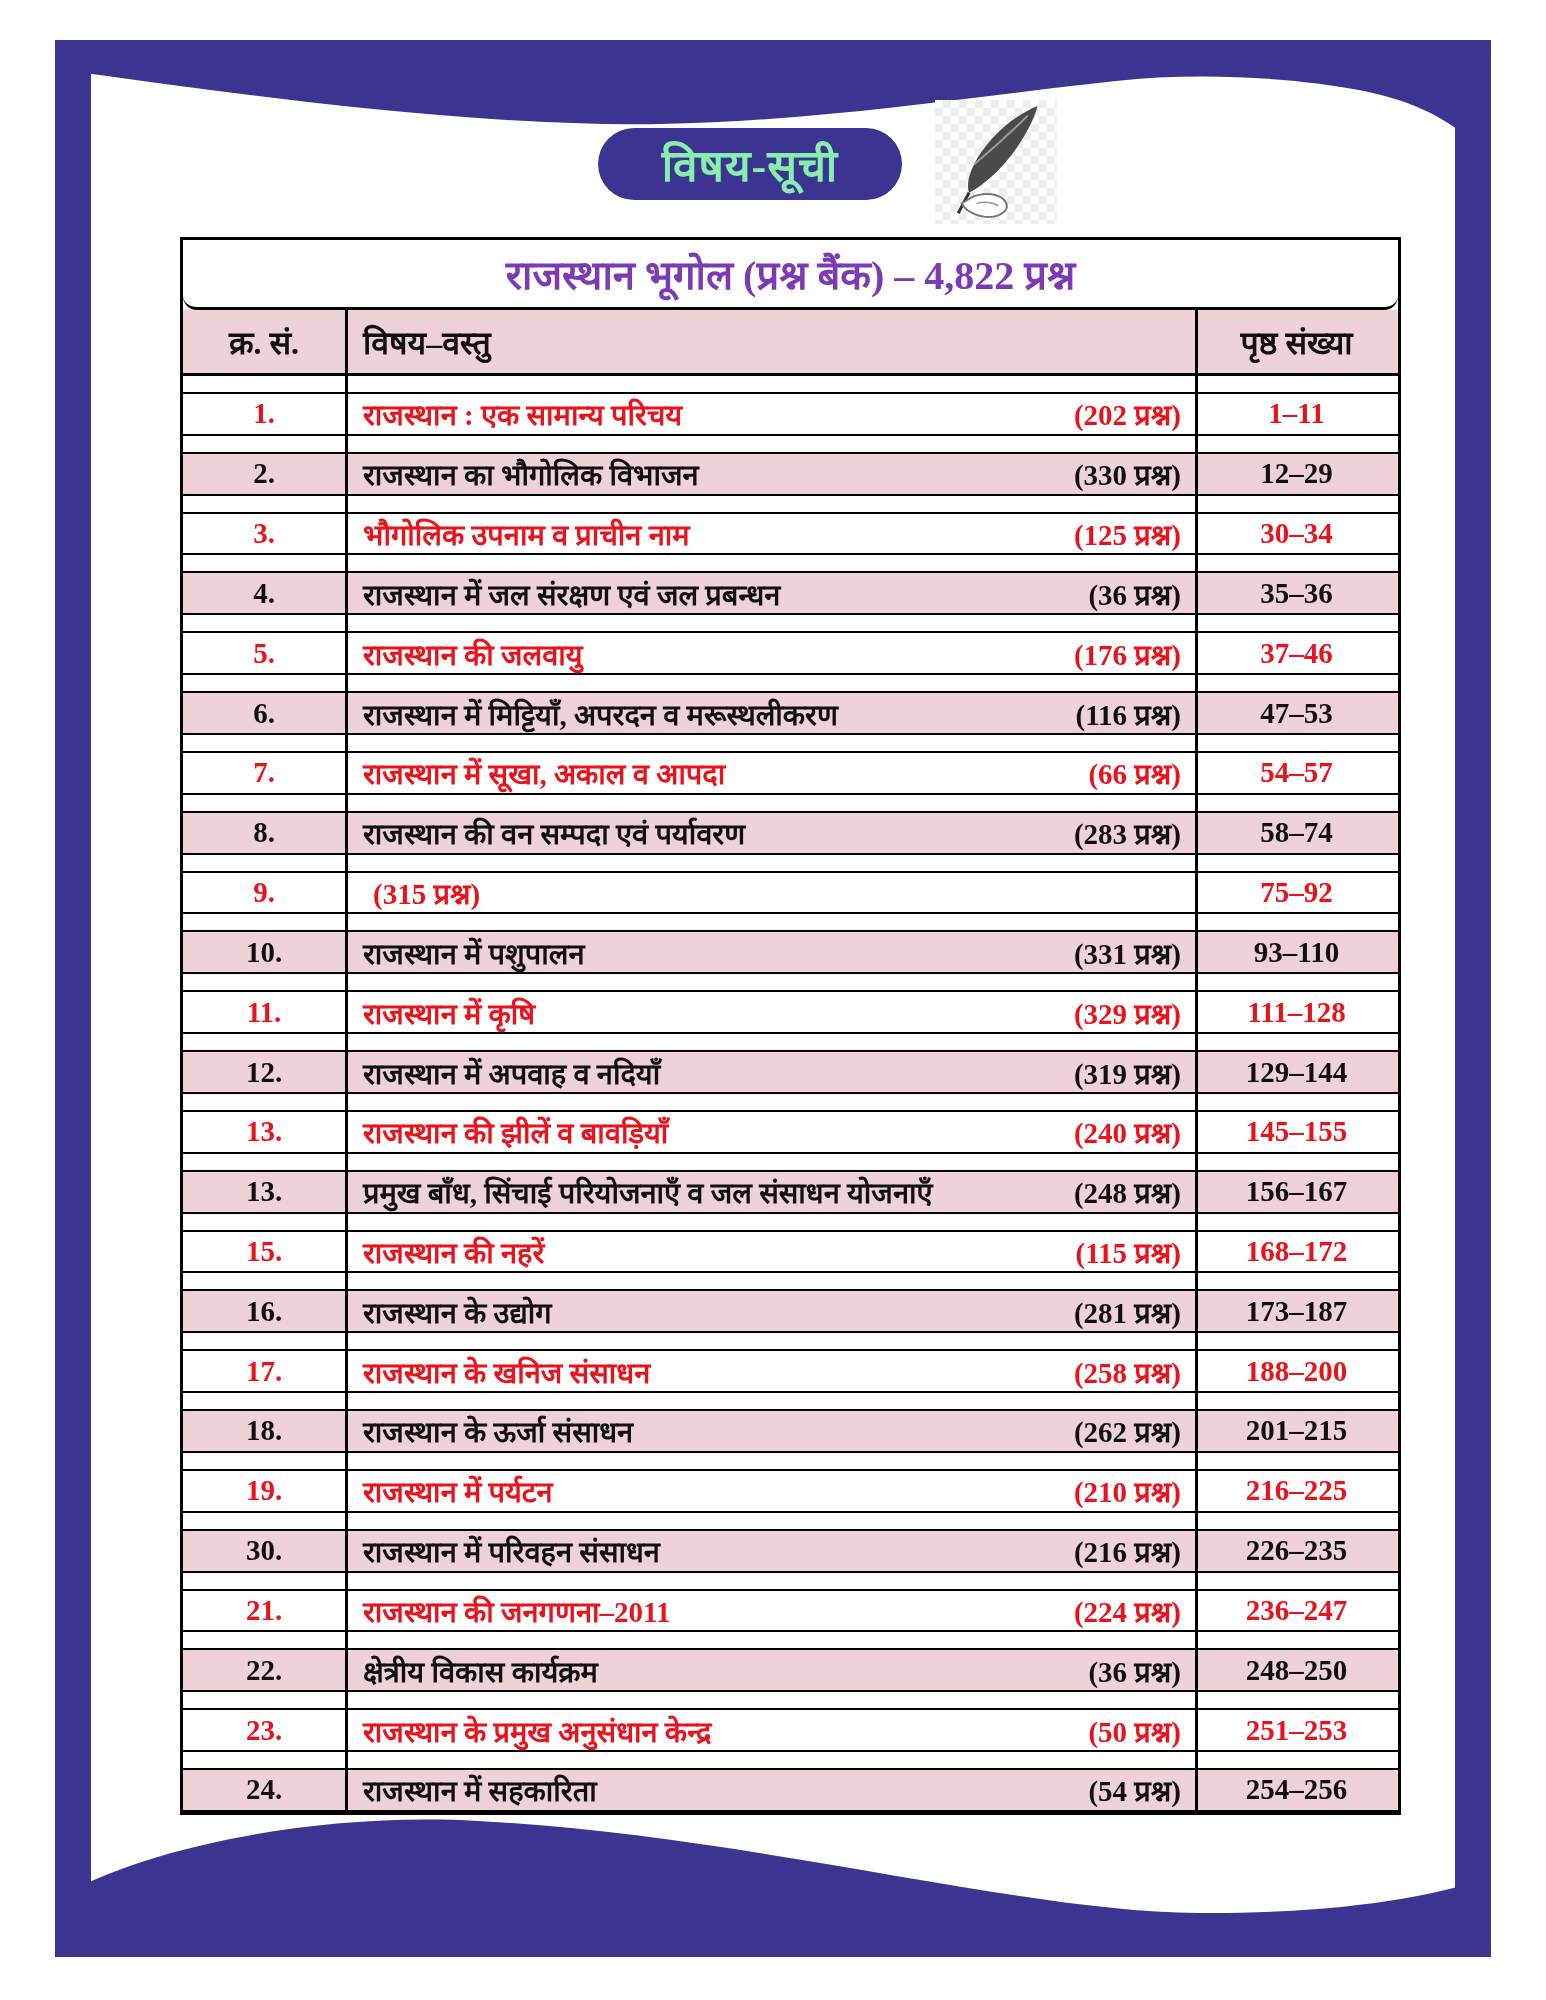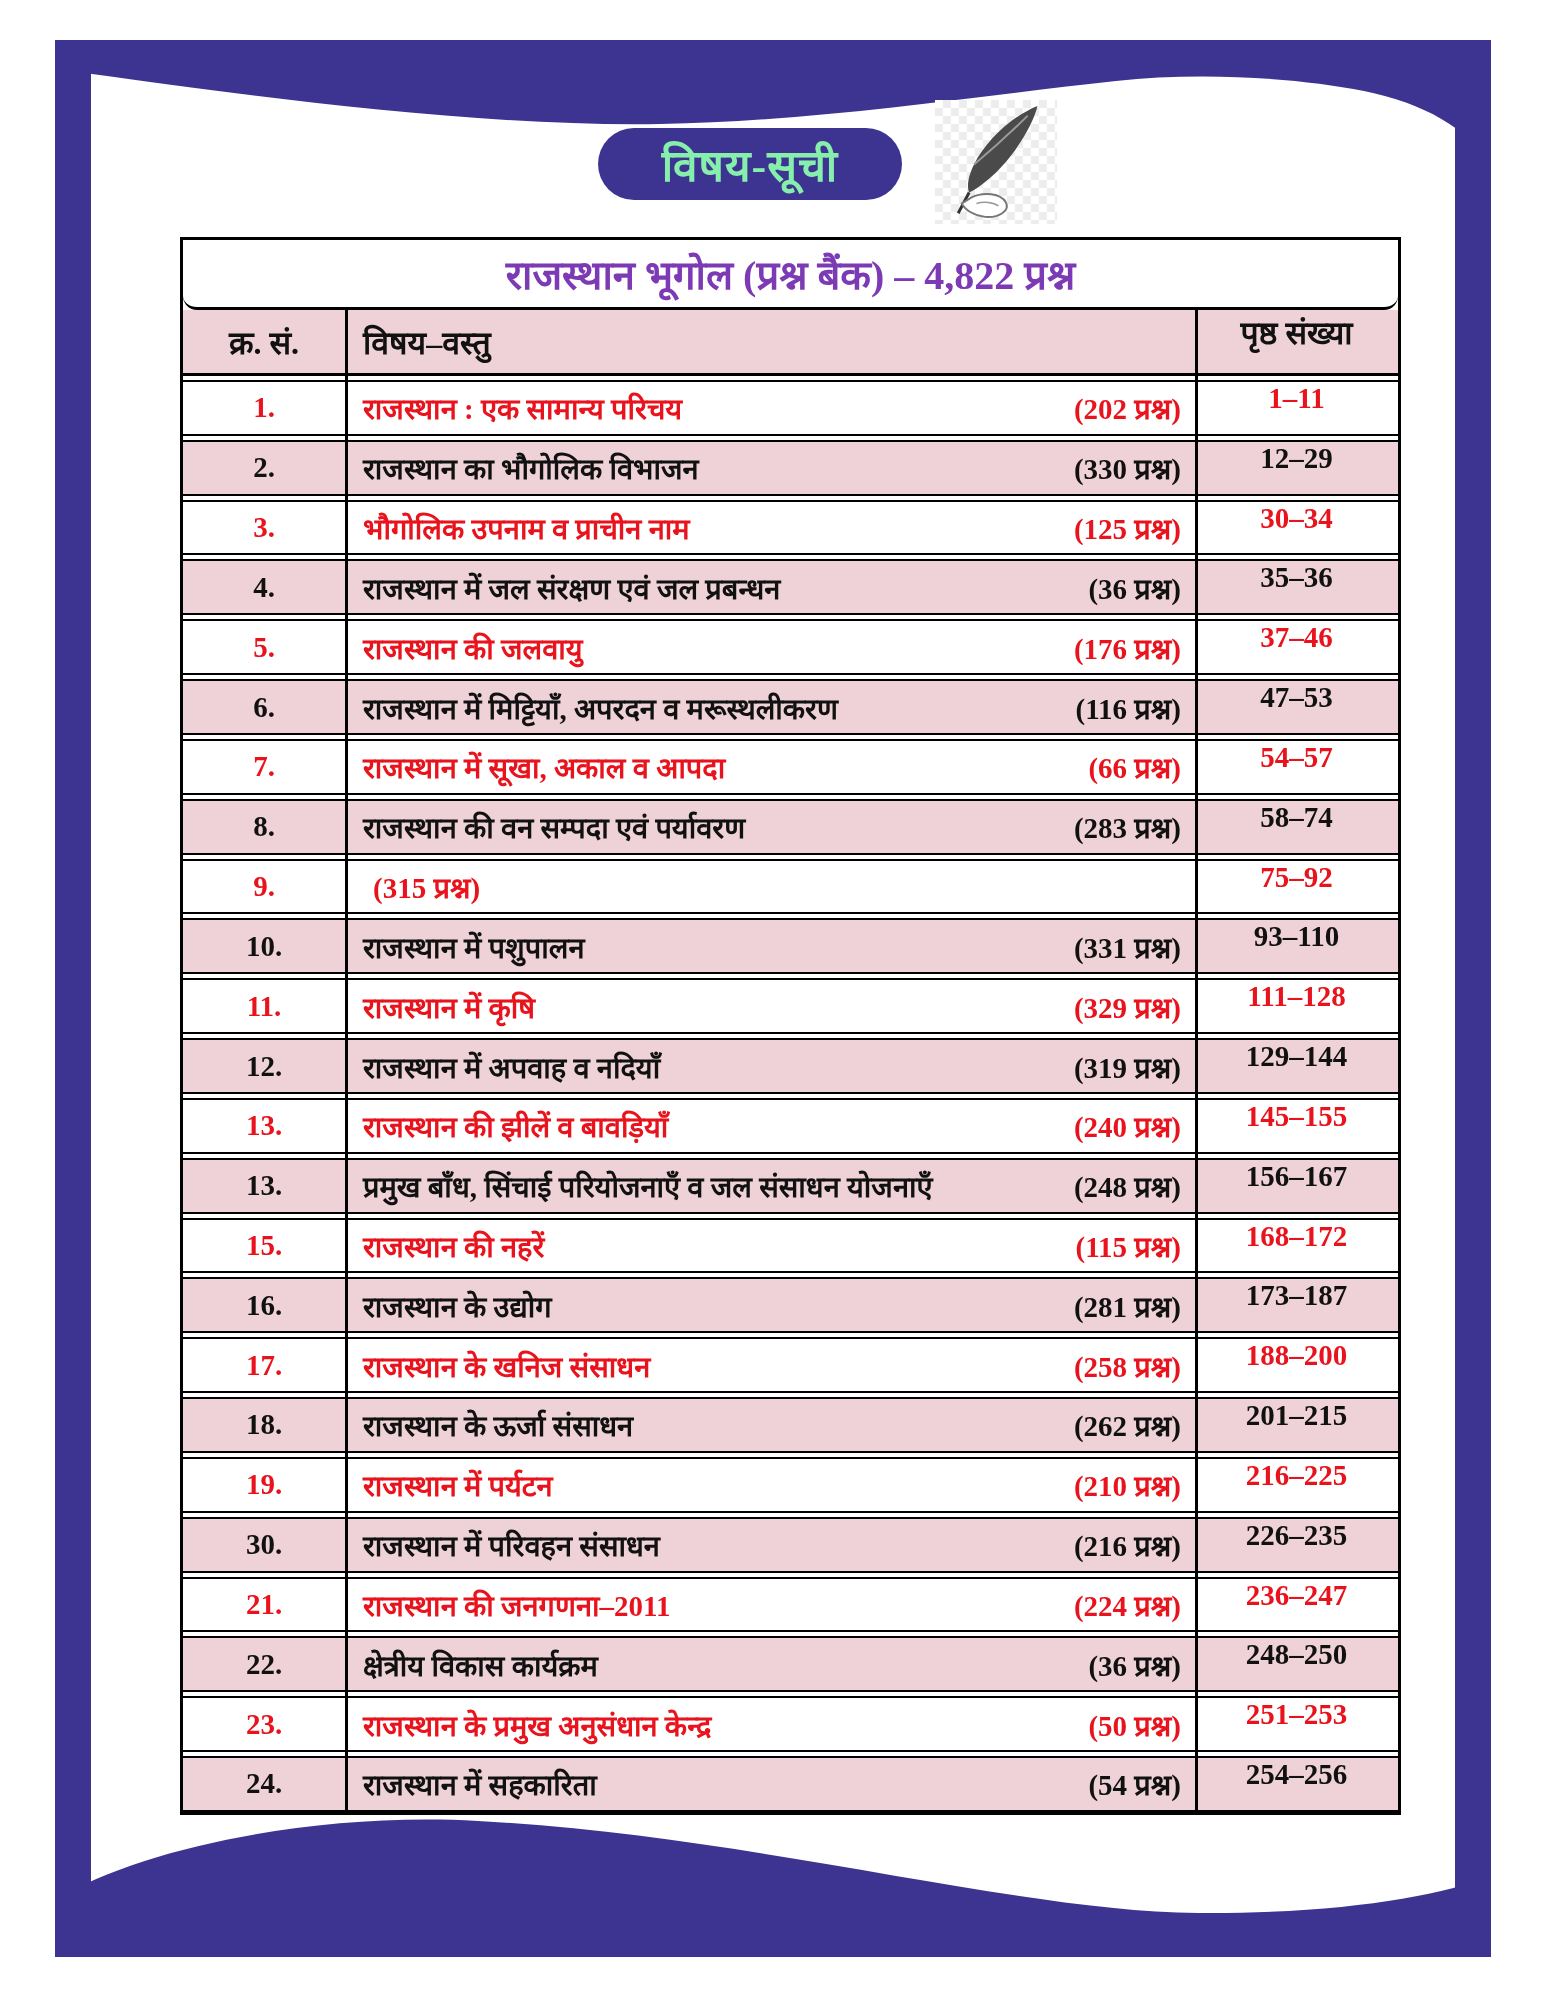--- a/index.html
+++ b/index.html
@@ -30,41 +30,41 @@
     position:absolute;left:180px;top:237px;width:1221px;height:1578px;z-index:2;
     border:3px solid #000;background:#fff;box-sizing:border-box;
   }
   .title-row{
     height:70px;display:flex;align-items:center;justify-content:center;
     border-bottom:3px solid #000;box-sizing:border-box;
     color:var(--title-purple,#7c3ab4);font-size:40px;font-weight:bold;border-radius:14px;
   }
   .tbody{
     position:absolute;left:0;right:0;top:70px;bottom:0;
-    display:flex;flex-direction:column;gap:4px;background:#fff;
+    display:flex;flex-direction:column;gap:16px;background:#fff;
   }
   .hrow{
     flex:0 0 66px;display:flex;align-items:stretch;
     background:var(--row-pink,#eed2d7);
     border-bottom:3px solid #000;box-sizing:border-box;
     font-size:32px;font-weight:bold;color:#111;
   }
   .trow{
     flex:1 1 auto;display:flex;align-items:stretch;
     border-top:2px solid #000;border-bottom:2px solid #000;box-sizing:border-box;
     font-size:29px;font-weight:bold;color:#111;background:#fff;
   }
   .trow.alt{background:var(--row-pink,#eed2d7);}
   .trow.hl{color:var(--accent-red,#e8131c);background:#fff;}
   .c1{width:162px;display:flex;align-items:center;justify-content:center;box-sizing:border-box;}
   .c2{width:850px;display:flex;align-items:center;justify-content:space-between;
       box-sizing:border-box;padding:0 14px 0 18px;}
   .c2 .subj{text-align:left;}
   .c2 .qcount{white-space:nowrap;padding-left:10px;}
-  .c3{flex:1;display:flex;justify-content:center;box-sizing:border-box;}
+  .c3{flex:1;display:flex;align-items:center;justify-content:center;box-sizing:border-box;}
   .hrow .c2{justify-content:flex-start;}
   .vline{position:absolute;top:70px;bottom:0;width:3px;background:#000;z-index:6;}
   .vline.v1{left:162px;}
   .vline.v2{left:1012px;}
 </style>
 </head>
 <body>
 
 <div class="page">
 

